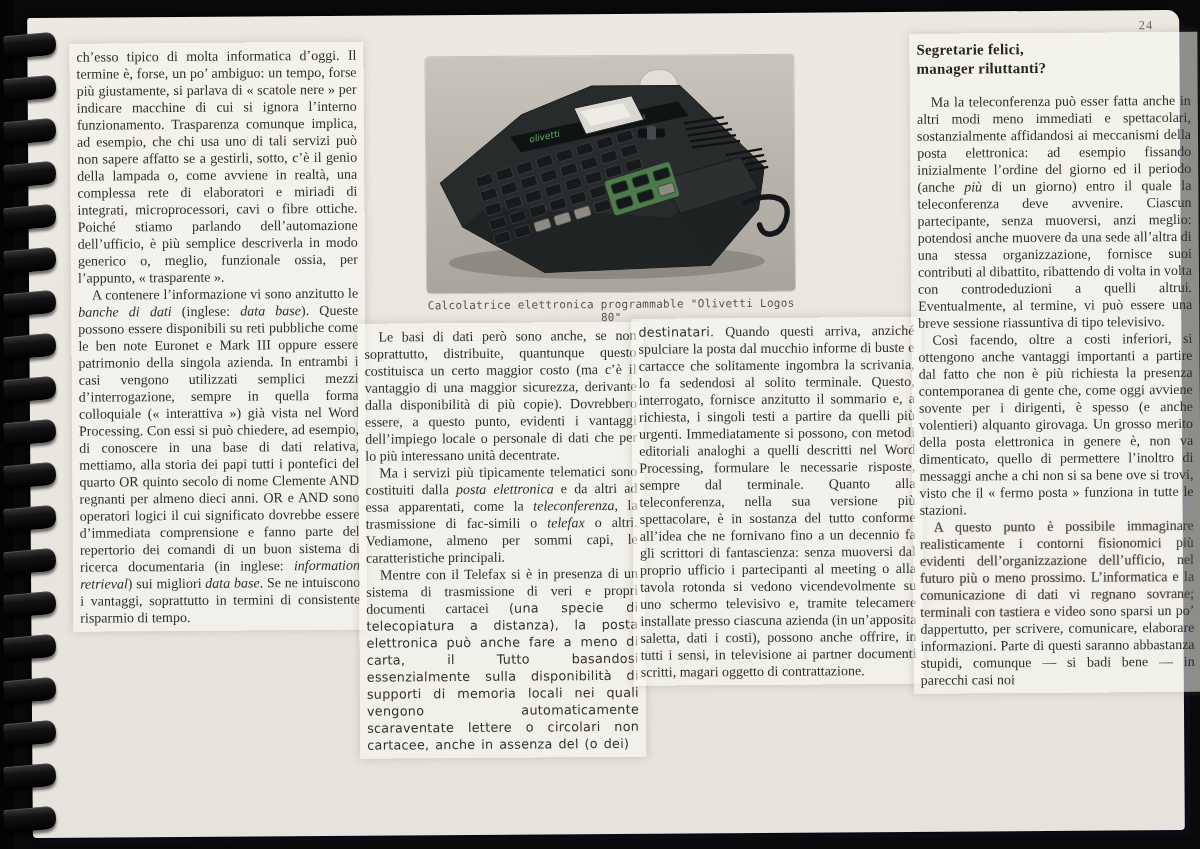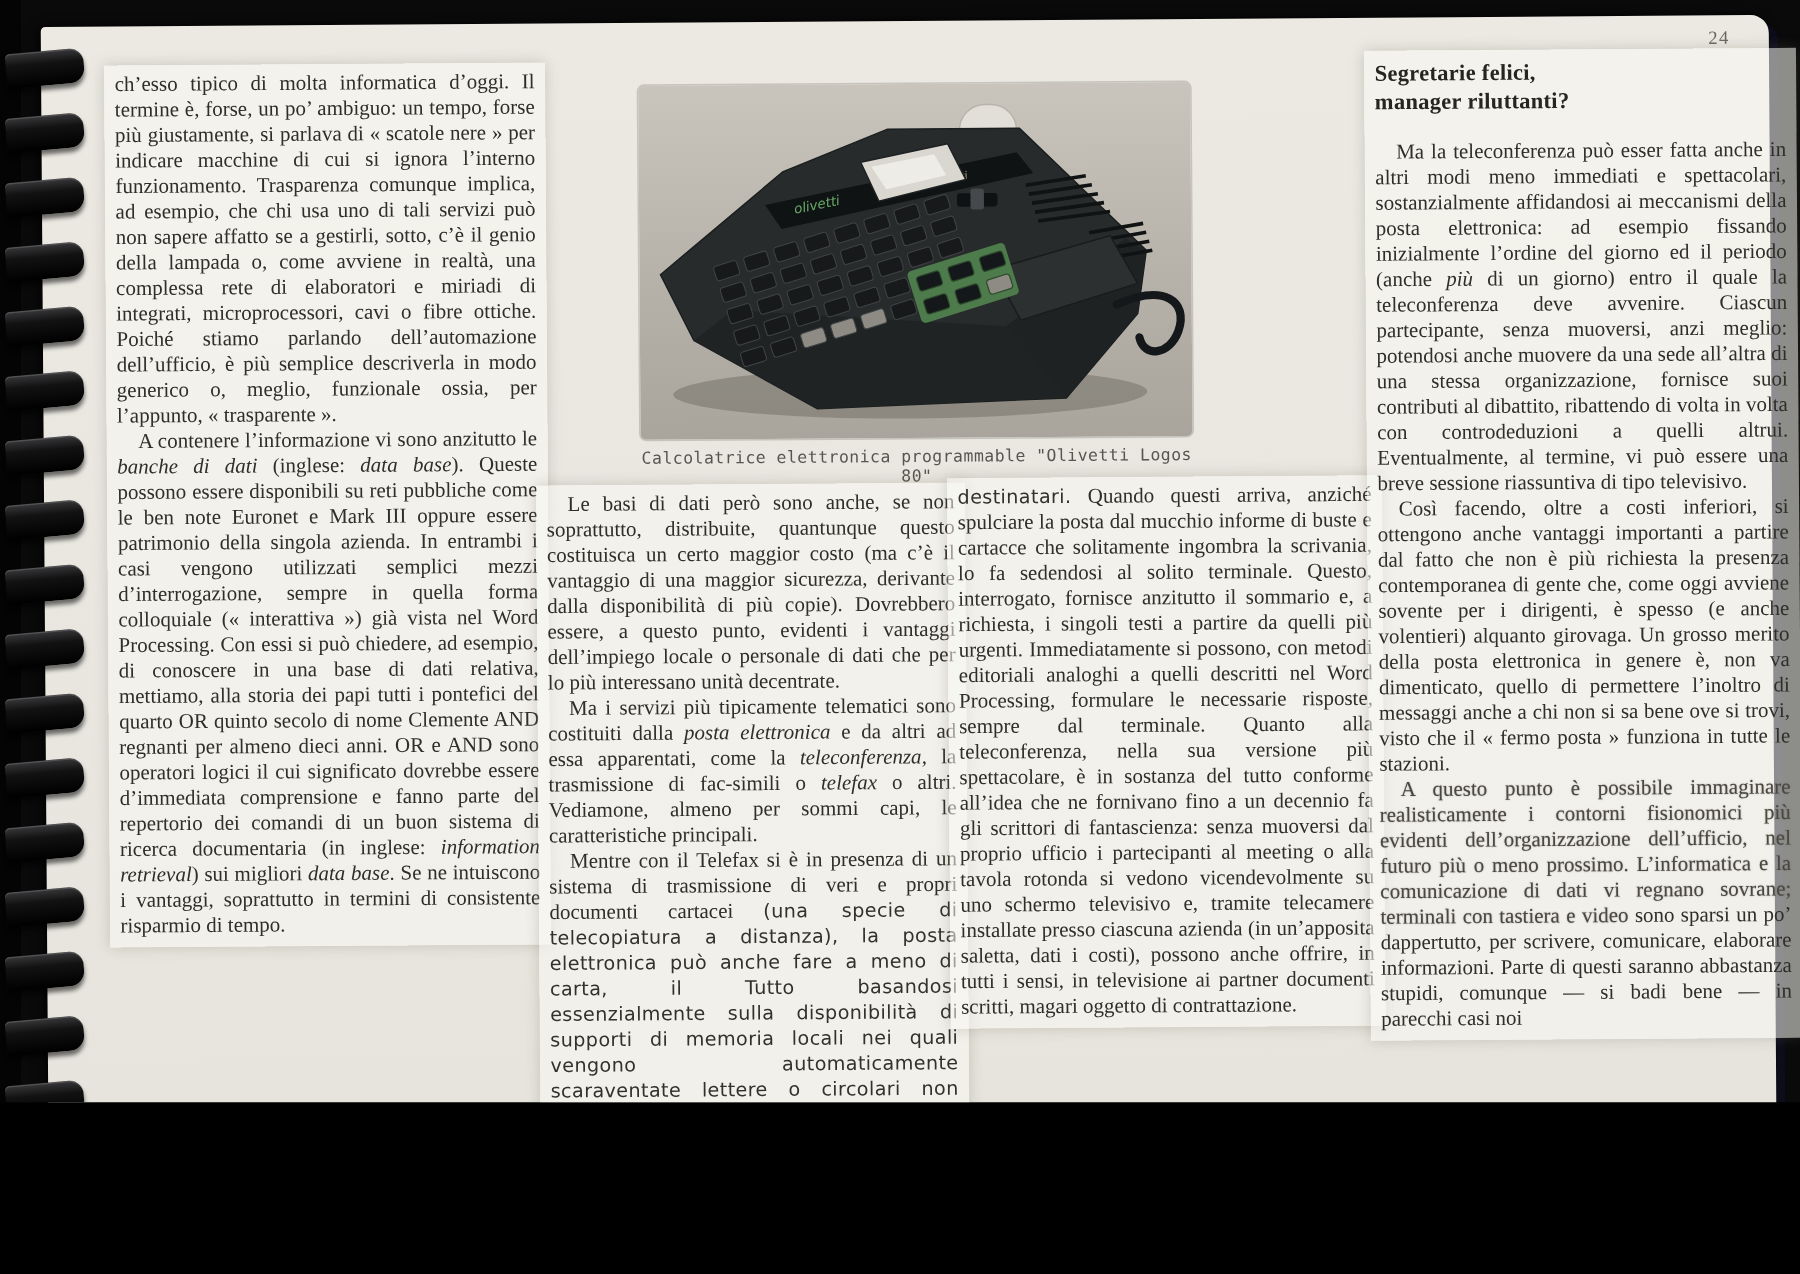--- a/index.html
+++ b/index.html
@@ -1,16 +1,16 @@
 <!DOCTYPE html>
 <html><head>
 <meta charset="utf-8">
 <style>
   html,body{margin:0;padding:0;background:#000;}
-  .stage{position:relative;width:1200px;height:735px;background:#0a0a0b;overflow:hidden;
+  .stage{position:relative;width:1200px;height:849px;background:#0a0a0b;overflow:hidden;
          font-family:"Liberation Serif",serif;}
   
   .page{position:absolute;left:30px;top:14px;width:1152px;height:820px;
         background:linear-gradient(180deg,#ebe9e2 0%,#e8e6df 55%,#e5e3db 100%);
         transform:rotate(-0.4deg);
         border-radius:3px 12px 4px 4px;
         box-shadow:-3px 0 8px rgba(0,0,0,.6), 6px 5px 0 rgba(16,17,42,.55), 0 0 2px rgba(0,0,0,.8);}
   .page-number{position:absolute;top:8px;right:26px;font-size:12.5px;color:#6b6962;letter-spacing:1px;}
   
   .comb{position:absolute;left:0;top:0;width:70px;height:849px;z-index:5;}

